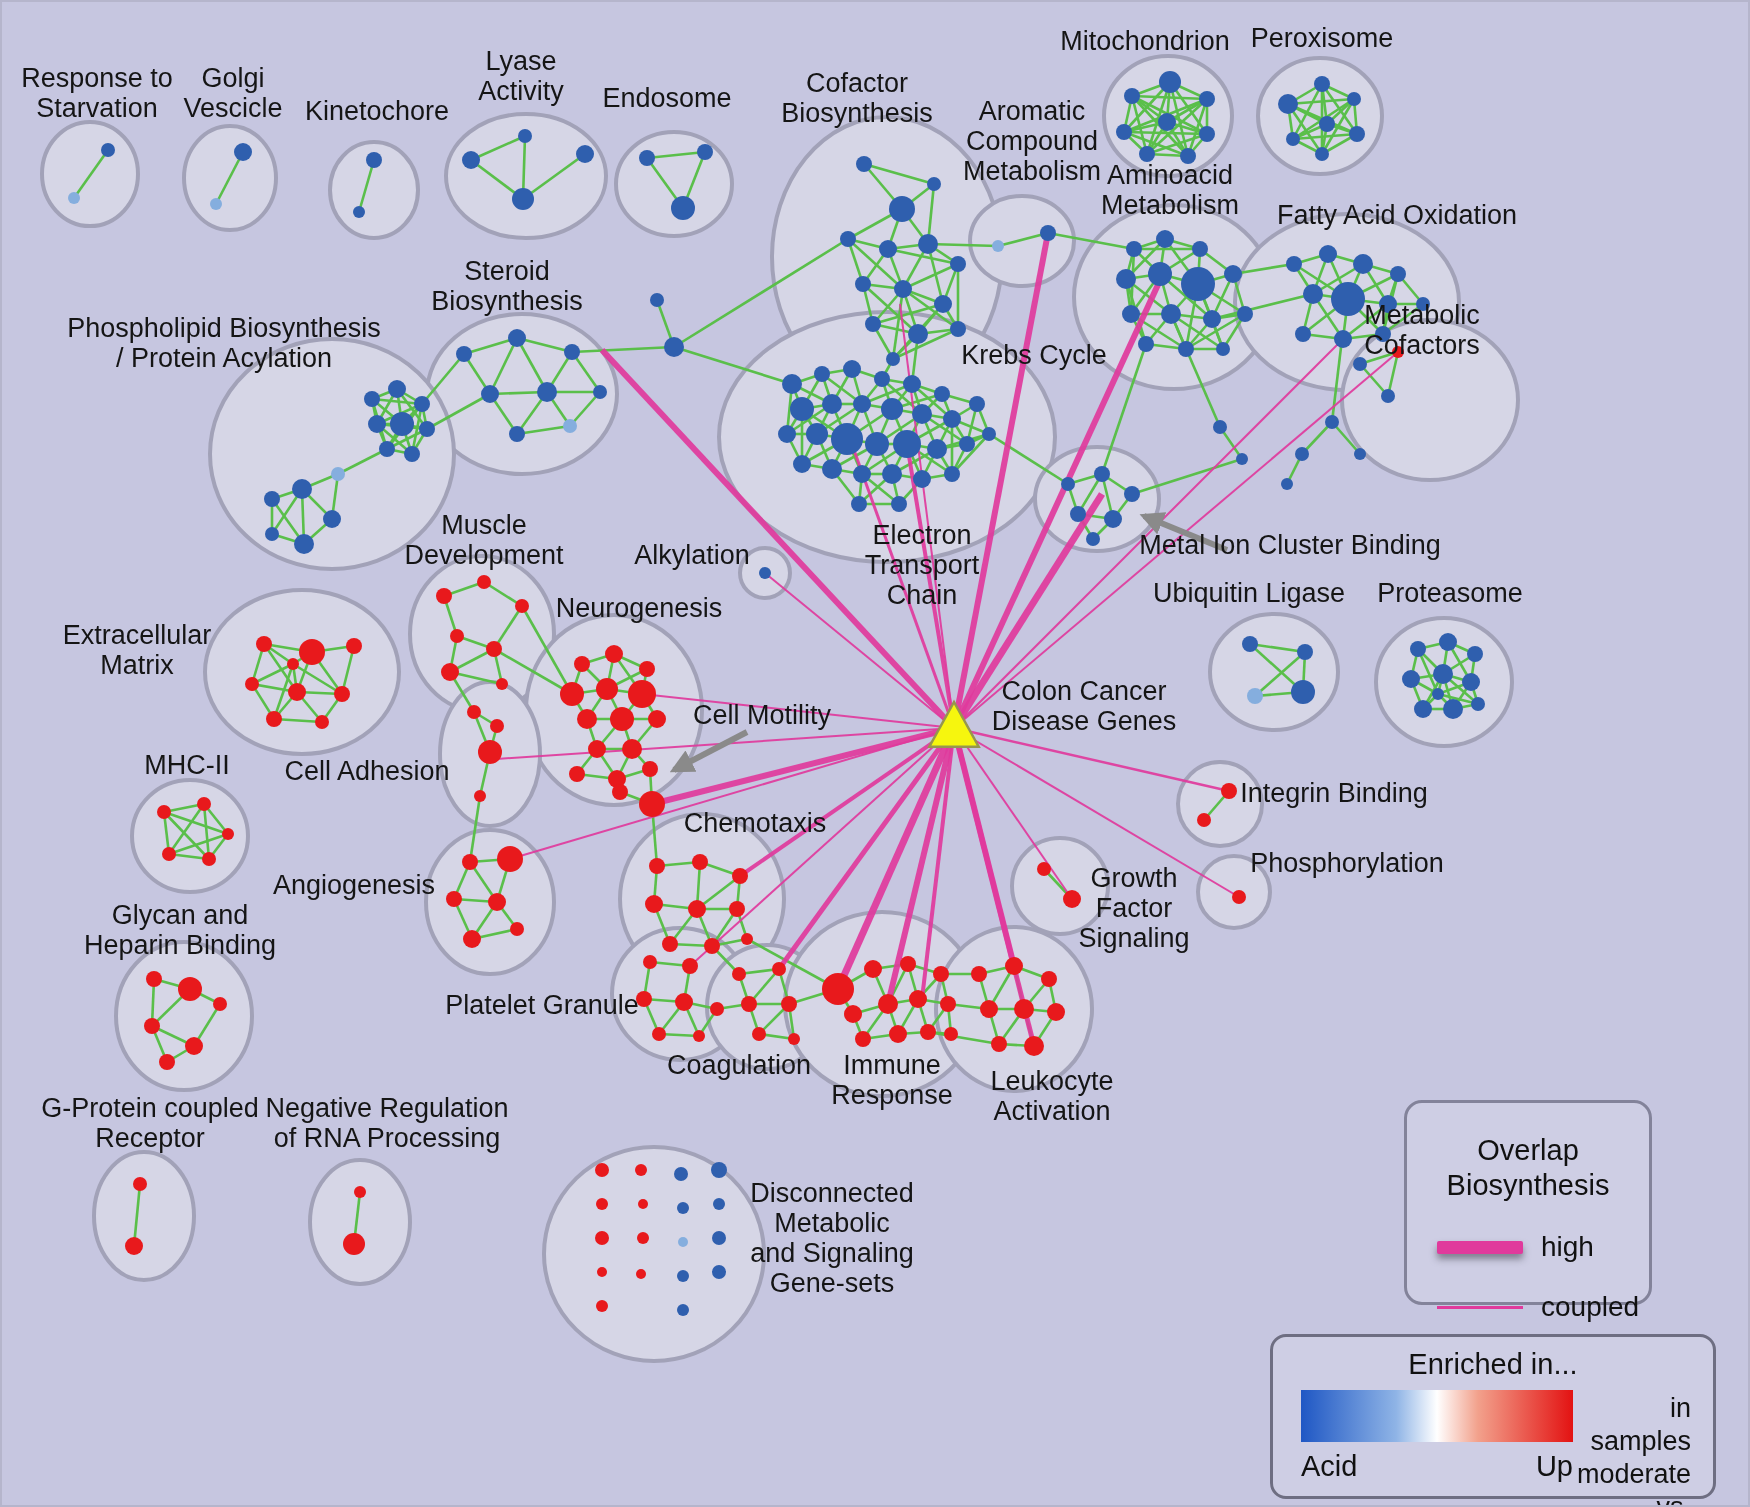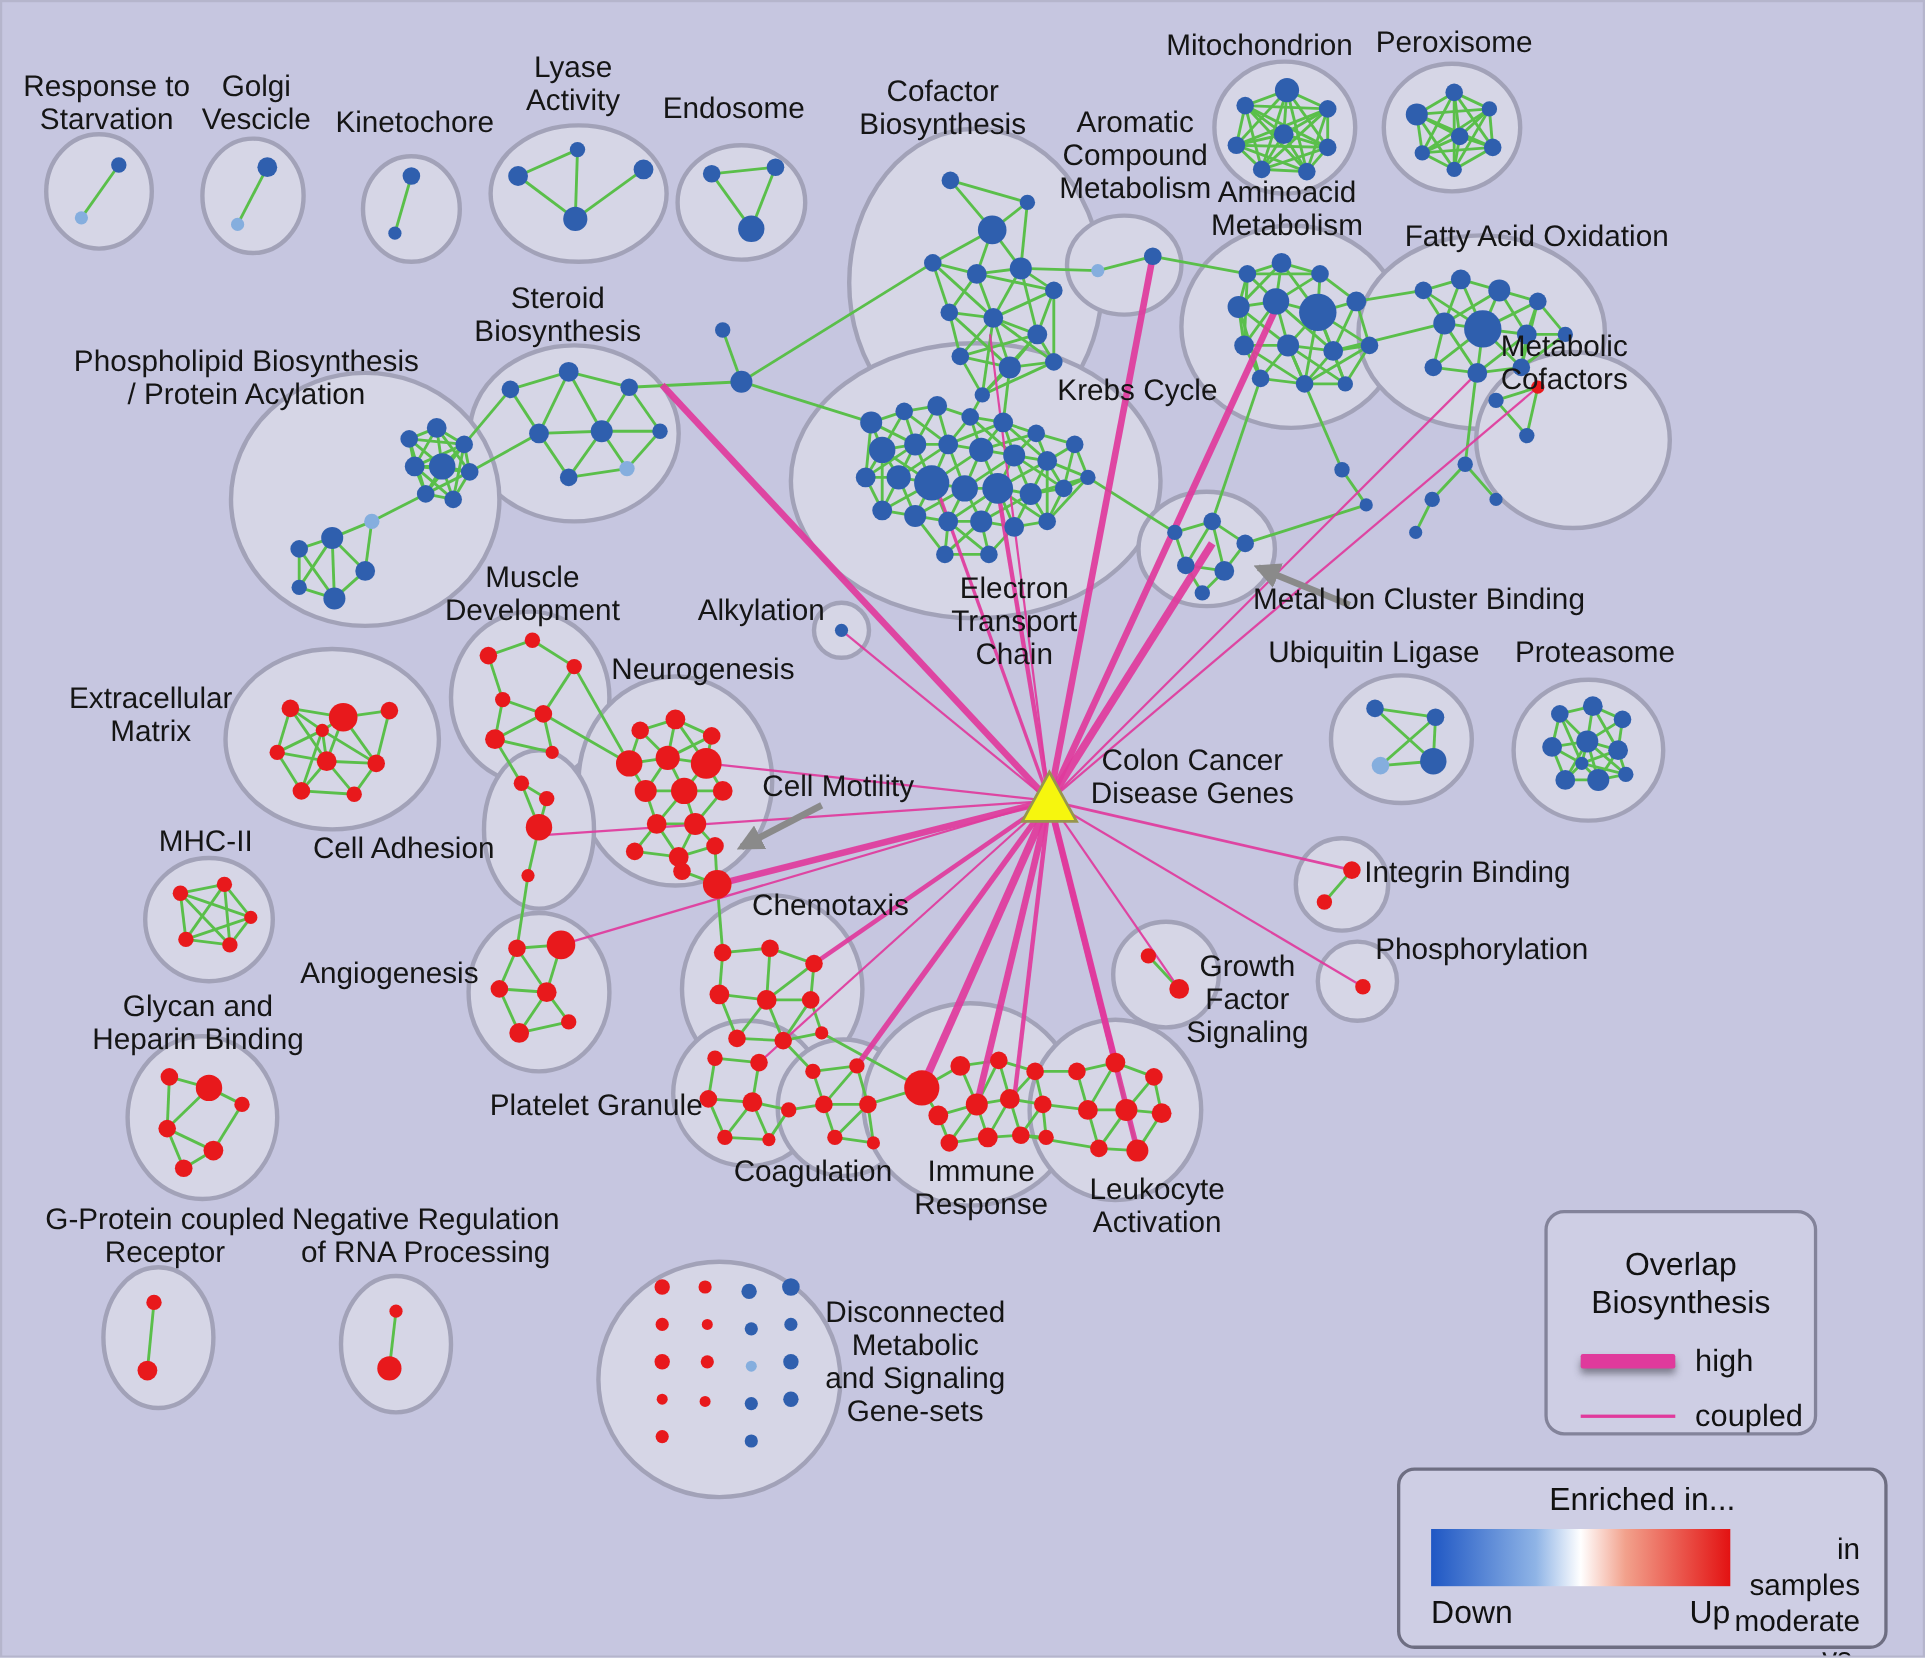--- a/index.html
+++ b/index.html
@@ -5,21 +5,21 @@
   html,body{margin:0;padding:0;background:#ffffff;}
   .stage{position:relative;width:1750px;height:1507px;background:#c6c6e0;
          font-family:"Liberation Sans",sans-serif;overflow:hidden;border:2px solid #b5b5cc;box-sizing:border-box;}
   #net{position:absolute;left:0;top:0;}
   svg text{font-family:"Liberation Sans",sans-serif;}
   .legend{position:absolute;border:3px solid #83839a;color:#111;background:rgba(222,222,236,0.35);box-sizing:border-box;}
   .overlap{left:1402px;top:1098px;width:248px;height:205px;border-radius:18px;}
   .enriched{left:1268px;top:1332px;width:446px;height:165px;border-radius:16px;border-color:#6e6e82;}
   .lg-title{text-align:center;font-size:29px;line-height:35px;padding-top:30px;}
   .lg-title.single{padding-top:10px;}
-  .lg-row{display:flex;align-items:center;gap:18px;padding-left:30px;margin-top:18px;}
+  .lg-row{display:flex;align-items:center;gap:18px;padding-left:30px;margin-top:28px;}
   .line-high{width:86px;height:13px;border-radius:2px;box-shadow:0 5px 7px rgba(50,50,60,0.5);}
   .line-moderate{width:86px;height:3px;}
   .lg-label{font-size:28px;}
   .enr-body{display:flex;padding:8px 22px 0 28px;}
   .gradient-bar{width:272px;height:52px;}
   .enr-ends{display:flex;justify-content:space-between;width:272px;font-size:29px;margin-top:8px;}
   .enr-note{font-size:27px;line-height:33px;text-align:right;margin-left:auto;padding-top:2px;}
 </style>
 </head>
 <body>
@@ -983,21 +983,21 @@
       <span class="lg-label">coupled</span>
     </div>
   </div>
 
   <div class="legend enriched">
     <div class="lg-title single">Enriched in...</div>
     <div class="enr-body">
       <div class="enr-left">
         <div class="gradient-bar" style="background: linear-gradient(90deg, rgb(31, 87, 196) 0%, rgb(143, 180, 230) 35%, rgb(255, 255, 255) 50%, rgb(242, 161, 140) 65%, rgb(227, 18, 18) 100%);"></div>
         <div class="enr-ends">
-          <span>Down</span>
+          <span>Acid</span>
           <span>Up</span>
         </div>
       </div>
       <div class="enr-note">
         <div>in samples</div>
         <div>moderate</div>
         <div>vs. controls</div>
       </div>
     </div>
   </div>

